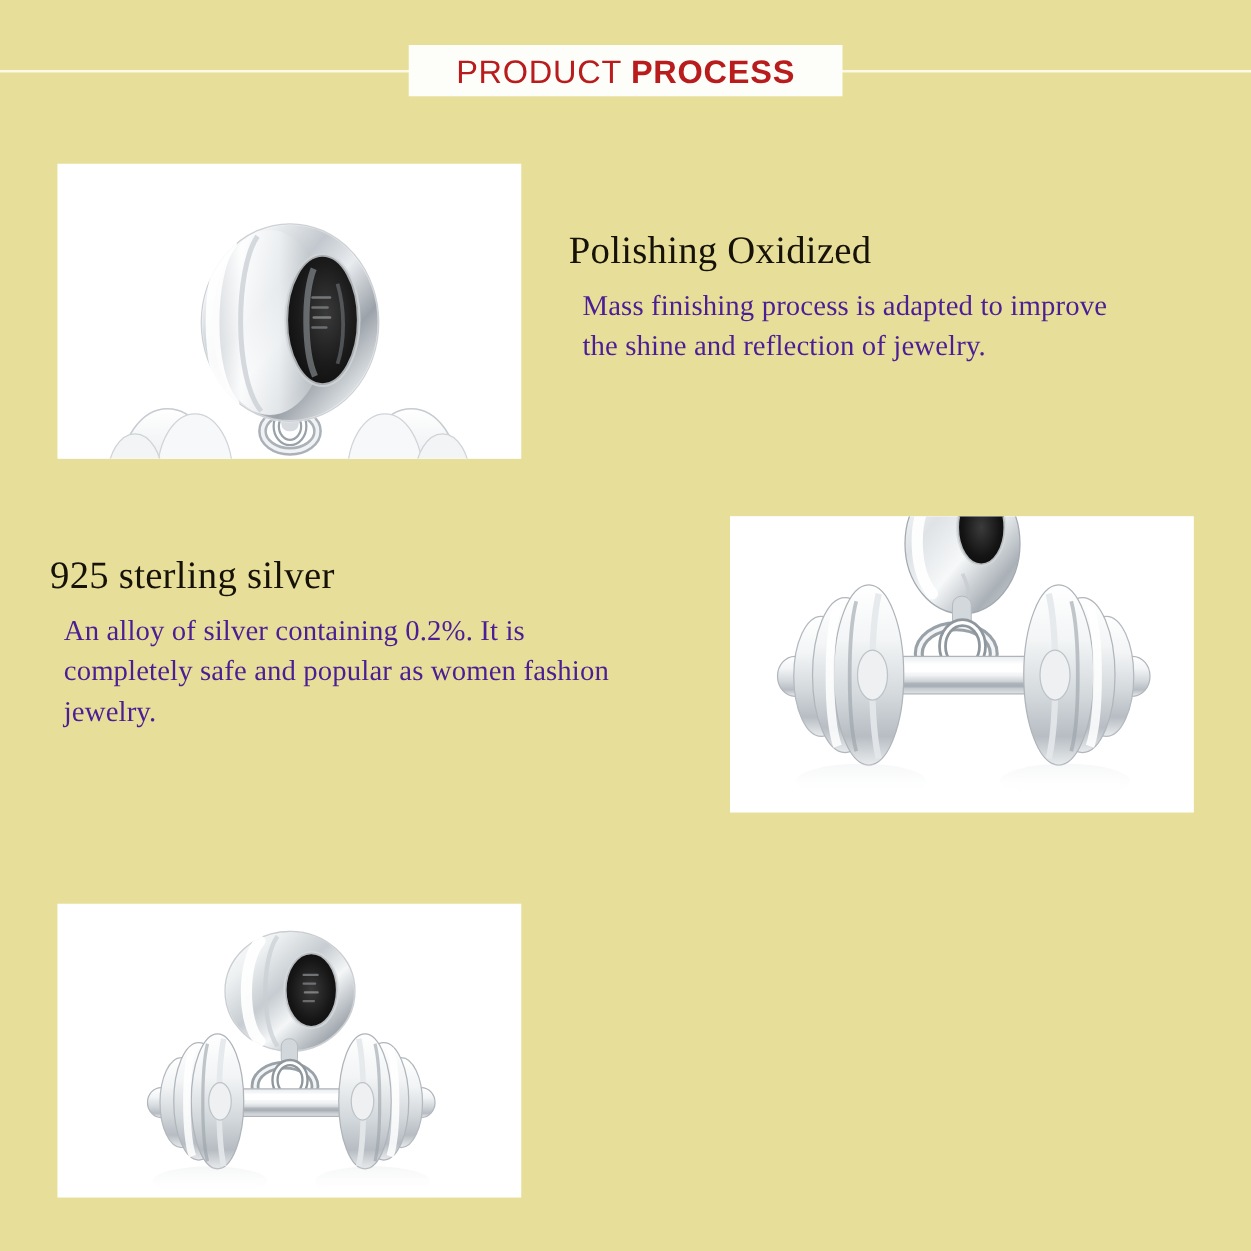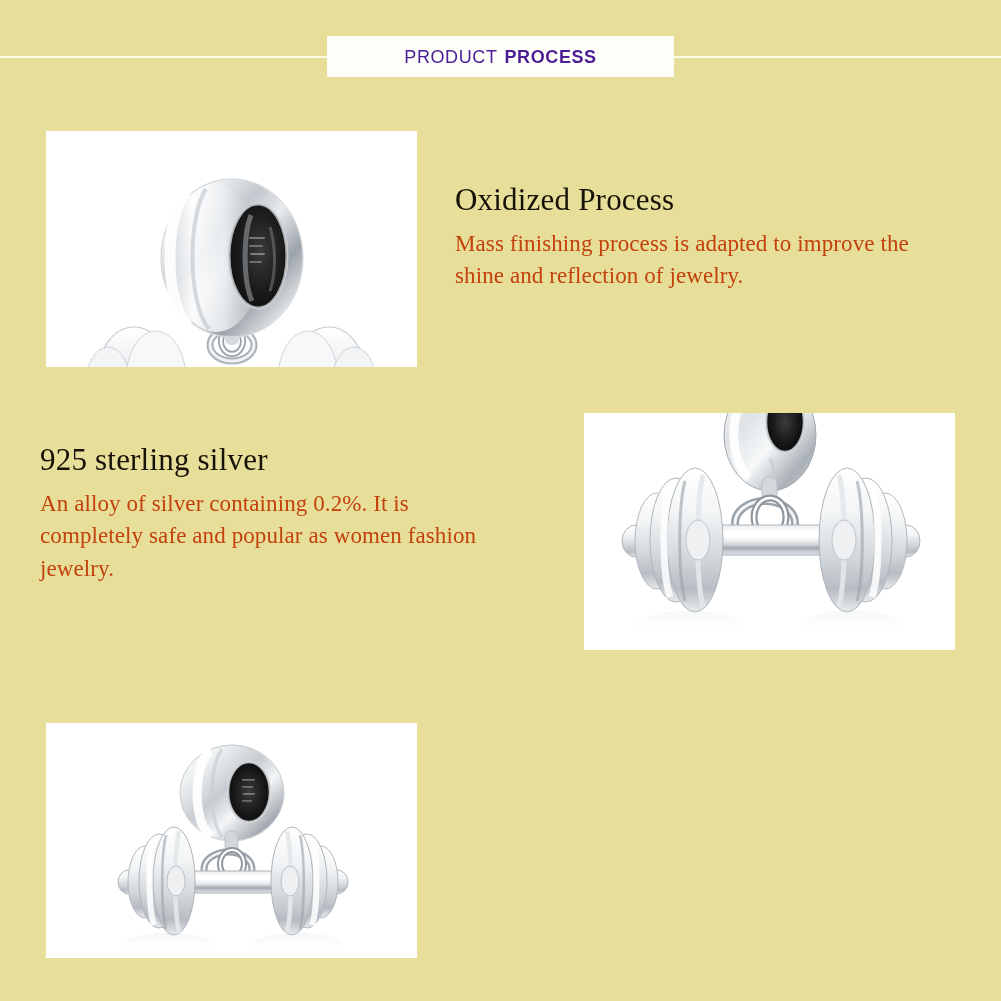--- a/index.html
+++ b/index.html
@@ -38,23 +38,23 @@
     width: 347px;
     height: 41px;
     background: #fdfdfa;
     display: flex;
     align-items: center;
     justify-content: center;
     box-shadow: 0 0 0 0 rgba(0,0,0,0);
   }
   .header-title {
     font-family: "Liberation Sans", "DejaVu Sans", sans-serif;
-    font-size: 18px;
+    font-size: 26px;
     letter-spacing: .6px;
-    color: #4c1d95;
+    color: #b91c1c;
     white-space: nowrap;
     line-height: 1;
   }
   .header-title .light { font-weight: 400; }
   .header-title .bold  { font-weight: 700; margin-left: 7px; }
 
   
   .photo {
     position: absolute;
     background: #ffffff;
@@ -76,23 +76,23 @@
     font-size: 31px;
     font-weight: 400;
     color: #161208;
     line-height: 1.12;
     margin: 0 0 10px 0;
     letter-spacing: .2px;
   }
   .block-body {
     font-size: 23px;
     font-weight: 400;
-    color: #c2410c;
+    color: #4c1d95;
     line-height: 1.42;
-    margin: 0;
+    margin: 11px;
     letter-spacing: .1px;
   }
 </style>
 </head>
 <body>
 
 <div class="page">
 
   <div class="header-rule"></div>
 
@@ -170,21 +170,21 @@
           <rect x="203" y="114" width="14" height="2" rx="1" fill="#aab0b5"></rect>
           <rect x="204" y="122" width="15" height="2" rx="1" fill="#c2c7cb"></rect>
           <rect x="203" y="130" width="13" height="2" rx="1" fill="#a7adb2"></rect>
         </g>
         <ellipse cx="186" cy="127" rx="71" ry="79" fill="none" stroke="#ffffff" stroke-width="2" opacity="0.5"></ellipse>
       </g>
     </svg>
   </div>
 
   <div class="text-block" id="text-1">
-    <h2 class="block-title">Oxidized Process</h2>
+    <h2 class="block-title">Polishing Oxidized</h2>
     <p class="block-body">Mass finishing process is adapted to improve the shine and reflection of jewelry.</p>
   </div>
 
   <div class="text-block" id="text-2">
     <h2 class="block-title">925 sterling silver</h2>
     <p class="block-body">An alloy of silver containing 0.2%. It is completely safe and popular as women fashion jewelry.</p>
   </div>
 
   <div class="photo" id="photo-2">
     <svg viewBox="0 0 371 237" preserveAspectRatio="xMidYMid slice">

